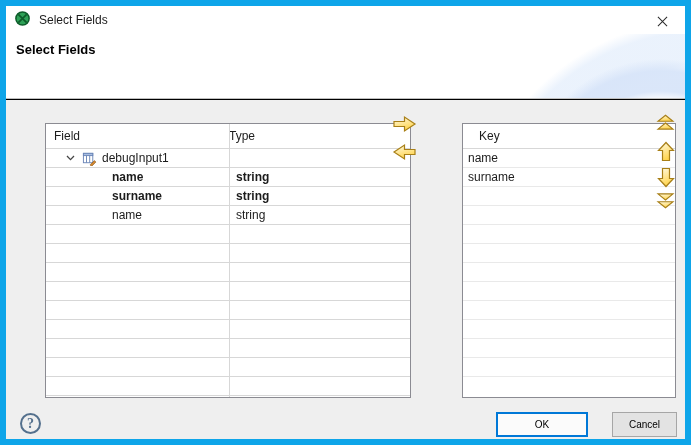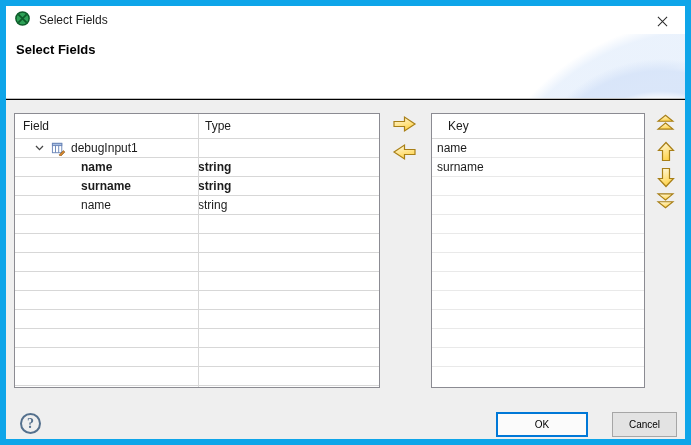--- a/index.html
+++ b/index.html
@@ -35,41 +35,41 @@
     position:absolute; left:10px; top:8px;
     font-size:13px; font-weight:bold; color:#000;
   }
 
   
   .body {
     position:absolute; left:0; top:94px; right:0; bottom:0; background:#efefef;
   }
 
   .table {
-    position:absolute; top:13px; height:275px; background:#fff;
-    border:1px solid #8b8b92; overflow:hidden; font-size:12px; color:#1c1c1c;
+    position:absolute; top:23px; height:275px; background:#fff;
+    border:1px solid #8b8b92; overflow:hidden; font-size:12px; color:#1c1c1c;margin-left:31px;
   }
   .fields-table { left:8px;  width:366px; }
   .key-table    { left:425px; width:214px; }
 
   .thead { height:24px; display:flex; align-items:center; }
   .fields-table .thead .hcell-field { width:183px; padding-left:8px; }
-  .fields-table .thead .hcell-type  { padding-left:7px; }
+  .fields-table .thead .hcell-type  { }
   .key-table   .thead .hcell-key    { padding-left:16px; }
 
   .coldivider {
     position:absolute; left:183px; top:0; bottom:0; width:1px; background:#d7d7d7;
   }
 
   .trow { height:19px; display:flex; align-items:center; border-top:1px solid #d7d7d7; }
   .key-table .trow { border-top:1px solid #e9e9e9; }
   .key-table .trow.first { border-top:1px solid #d7d7d7; }
 
   .cell-field { width:183px; padding-left:66px; overflow:hidden; white-space:nowrap; }
-  .cell-type  { overflow:hidden; white-space:nowrap; }
+  .cell-type  { padding-left:7px; overflow:hidden; white-space:nowrap; }
   .trow.bold .cell-field, .trow.bold .cell-type { font-weight:bold; }
 
   .tree-row .cell-field { padding-left:12px; display:flex; align-items:center; }
   .tree-row .twistie { margin-left:8px; display:flex; }
   .tree-row .rec-icon { margin-left:7px; display:flex; }
   .tree-row .rec-label { margin-left:5px; }
 
   .key-table .kcell { padding-left:5px; }
 
   

